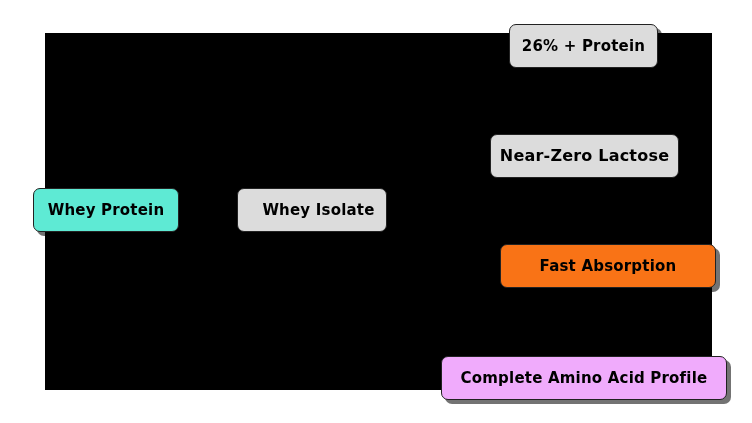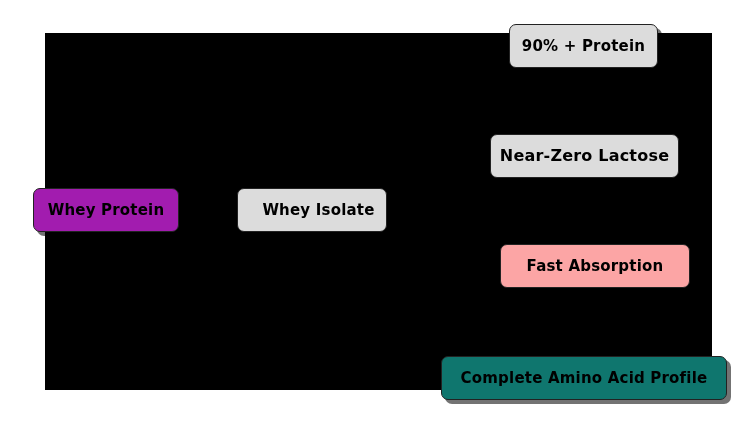--- a/index.html
+++ b/index.html
@@ -57,37 +57,37 @@
   <div class="backdrop" style="left: 45px; top: 33px; width: 667px; height: 357px; background: rgb(0, 0, 0);"></div>
 
   <svg class="edge" width="752" height="423" viewBox="0 0 752 423" aria-hidden="true">
       <path d="M 179 210 C 208 210, 208 210, 237 210" fill="none" stroke="#000000" stroke-width="2"></path>
       <path d="M 387 210 C 448 210, 448 46, 509 46" fill="none" stroke="#000000" stroke-width="2"></path>
       <path d="M 387 210 C 438.5 210, 438.5 156, 490 156" fill="none" stroke="#000000" stroke-width="2"></path>
       <path d="M 387 210 C 443.5 210, 443.5 266, 500 266" fill="none" stroke="#000000" stroke-width="2"></path>
       <path d="M 387 210 C 414 210, 414 378, 441 378" fill="none" stroke="#000000" stroke-width="2"></path>
     </svg>
 
-  <div class="node" style="left: 33px; top: 188px; width: 146px; height: 44px; font-size: 15px; background: #a21caf; border-color: rgb(34, 34, 34); color: rgb(0, 0, 0);">
+  <div class="node" style="left: 33px; top: 188px; width: 146px; height: 44px; font-size: 15px; background: #5eead4; border-color: rgb(34, 34, 34); color: rgb(0, 0, 0);">
     <span class="node-label">Whey Protein</span>
   </div>
 
   <div class="node" style="left: 237px; top: 188px; width: 150px; height: 44px; font-size: 15px; background: rgb(220, 220, 220); border-color: rgb(34, 34, 34); color: rgb(0, 0, 0); padding-left: 13px;">
     <span class="node-label">Whey Isolate</span>
   </div>
 
   <div class="node" style="left: 509px; top: 24px; width: 149px; height: 44px; font-size: 15px; background: rgb(220, 220, 220); border-color: rgb(34, 34, 34); color: rgb(0, 0, 0);">
-    <span class="node-label">90% + Protein</span>
+    <span class="node-label">26% + Protein</span>
   </div>
 
   <div class="node" style="left: 490px; top: 134px; width: 189px; height: 44px; font-size: 16px; background: rgb(220, 220, 220); border-color: rgb(34, 34, 34); color: rgb(0, 0, 0);">
     <span class="node-label">Near-Zero Lactose</span>
   </div>
 
-  <div class="node" style="left: 500px; top: 244px; width: 190px; height: 44px; font-size: 15px; background: #fca5a5; border-color: rgb(34, 34, 34); color: rgb(0, 0, 0);">
+  <div class="node" style="left: 500px; top: 244px; width: 216px; height: 44px; font-size: 15px; background: #f97316; border-color: rgb(34, 34, 34); color: rgb(0, 0, 0);">
     <span class="node-label">Fast Absorption</span>
   </div>
 
-  <div class="node" style="left: 441px; top: 356px; width: 286px; height: 44px; font-size: 15px; background: #0f766e; border-color: rgb(34, 34, 34); color: rgb(0, 0, 0);">
+  <div class="node" style="left: 441px; top: 356px; width: 286px; height: 44px; font-size: 15px; background: #f0abfc; border-color: rgb(34, 34, 34); color: rgb(0, 0, 0);">
     <span class="node-label">Complete Amino Acid Profile</span>
   </div>
 
 </div>
 
 </body></html>

